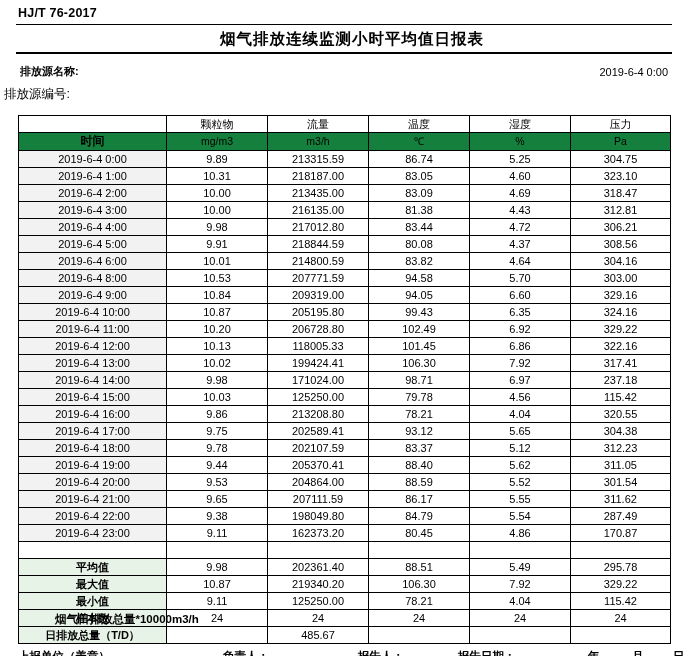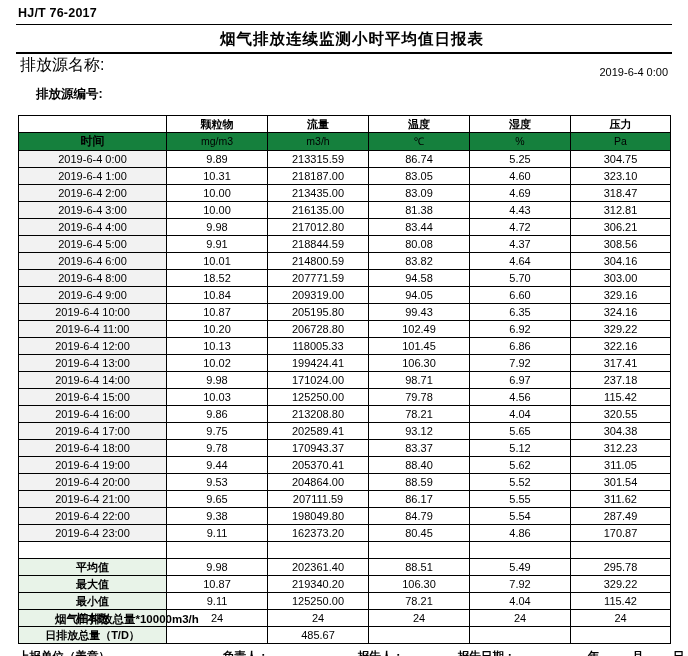--- a/index.html
+++ b/index.html
@@ -50,30 +50,30 @@
     position: absolute;
     left: 16px;
     top: 52px;
     width: 656px;
     height: 0;
     border-top: 2px solid #000;
   }
   .src-name {
     position: absolute;
     left: 20px;
-    top: 55px;
-    font-size: 16px;
-    font-weight: normal;
+    top: 64px;
+    font-size: 11px;
+    font-weight: bold;
   }
   .src-code {
     position: absolute;
-    left: 36px;
+    left: 4px;
     top: 86px;
     font-size: 12.5px;
-    font-weight: bold;
+    font-weight: normal;
   }
   .report-date {
     position: absolute;
     right: 20px;
     top: 66px;
     font-size: 11px;
   }
 
   table.grid {
     position: absolute;
@@ -89,21 +89,21 @@
     font-size: 11px;
     text-align: center;
     padding: 0;
     line-height: 15px;
     white-space: nowrap;
     overflow: hidden;
   }
   td.colhead {
     height: 28px;
     font-size: 12.5px;
-    font-weight: bold;
+    font-weight: normal;
   }
   tr.unit-row td {
     background: #15803d;
     height: 17px;
     font-size: 10.5px;
   }
   tr.unit-row td.time-unit {
     font-size: 12px;
     font-weight: bold;
   }
@@ -249,21 +249,21 @@
       <tr>
         <td class="tcell-time">2019-6-4 6:00</td>
         <td>10.01</td>
         <td>214800.59</td>
         <td>83.82</td>
         <td>4.64</td>
         <td>304.16</td>
       </tr>
       <tr>
         <td class="tcell-time">2019-6-4 8:00</td>
-        <td>18.52</td>
+        <td>10.53</td>
         <td>207771.59</td>
         <td>94.58</td>
         <td>5.70</td>
         <td>303.00</td>
       </tr>
       <tr>
         <td class="tcell-time">2019-6-4 9:00</td>
         <td>10.84</td>
         <td>209319.00</td>
         <td>94.05</td>
@@ -330,21 +330,21 @@
         <td class="tcell-time">2019-6-4 17:00</td>
         <td>9.75</td>
         <td>202589.41</td>
         <td>93.12</td>
         <td>5.65</td>
         <td>304.38</td>
       </tr>
       <tr>
         <td class="tcell-time">2019-6-4 18:00</td>
         <td>9.78</td>
-        <td>170943.37</td>
+        <td>202107.59</td>
         <td>83.37</td>
         <td>5.12</td>
         <td>312.23</td>
       </tr>
       <tr>
         <td class="tcell-time">2019-6-4 19:00</td>
         <td>9.44</td>
         <td>205370.41</td>
         <td>88.40</td>
         <td>5.62</td>

